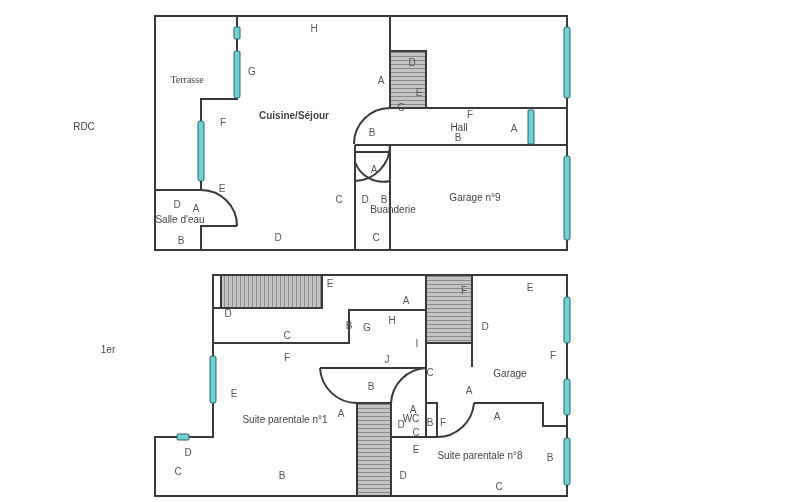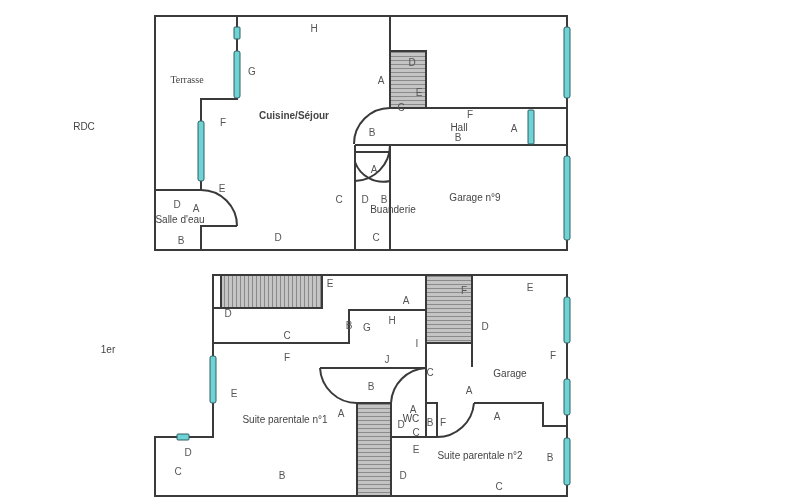--- a/index.html
+++ b/index.html
@@ -121,21 +121,21 @@
     <span class="lbl " style="left: 365px; top: 200px;">D</span>
     <span class="lbl " style="left: 384px; top: 200px;">B</span>
     <span class="lbl " style="left: 376px; top: 238px;">C</span>
     <span class="lbl " style="left: 278px; top: 238px;">D</span>
     <span class="lbl " style="left: 177px; top: 205px;">D</span>
     <span class="lbl " style="left: 196px; top: 209px;">A</span>
     <span class="lbl " style="left: 181px; top: 241px;">B</span>
     <span class="lbl floor-lbl" style="left: 108px; top: 350px;">1er</span>
     <span class="lbl room" style="left: 510px; top: 374px;">Garage</span>
     <span class="lbl room" style="left: 279px; top: 420px; margin-left: 6px;">Suite parentale n°1</span>
-    <span class="lbl room" style="left: 480px; top: 456px;">Suite parentale n°2</span>
+    <span class="lbl room" style="left: 480px; top: 456px;">Suite parentale n°8</span>
     <span class="lbl room" style="left: 411px; top: 419px;">WC</span>
     <span class="lbl " style="left: 330px; top: 284px;">E</span>
     <span class="lbl " style="left: 228px; top: 314px;">D</span>
     <span class="lbl " style="left: 287px; top: 336px;">C</span>
     <span class="lbl " style="left: 406px; top: 301px;">A</span>
     <span class="lbl " style="left: 349px; top: 326px;">B</span>
     <span class="lbl " style="left: 367px; top: 328px;">G</span>
     <span class="lbl " style="left: 392px; top: 321px;">H</span>
     <span class="lbl " style="left: 417px; top: 344px;">I</span>
     <span class="lbl " style="left: 387px; top: 360px;">J</span>

